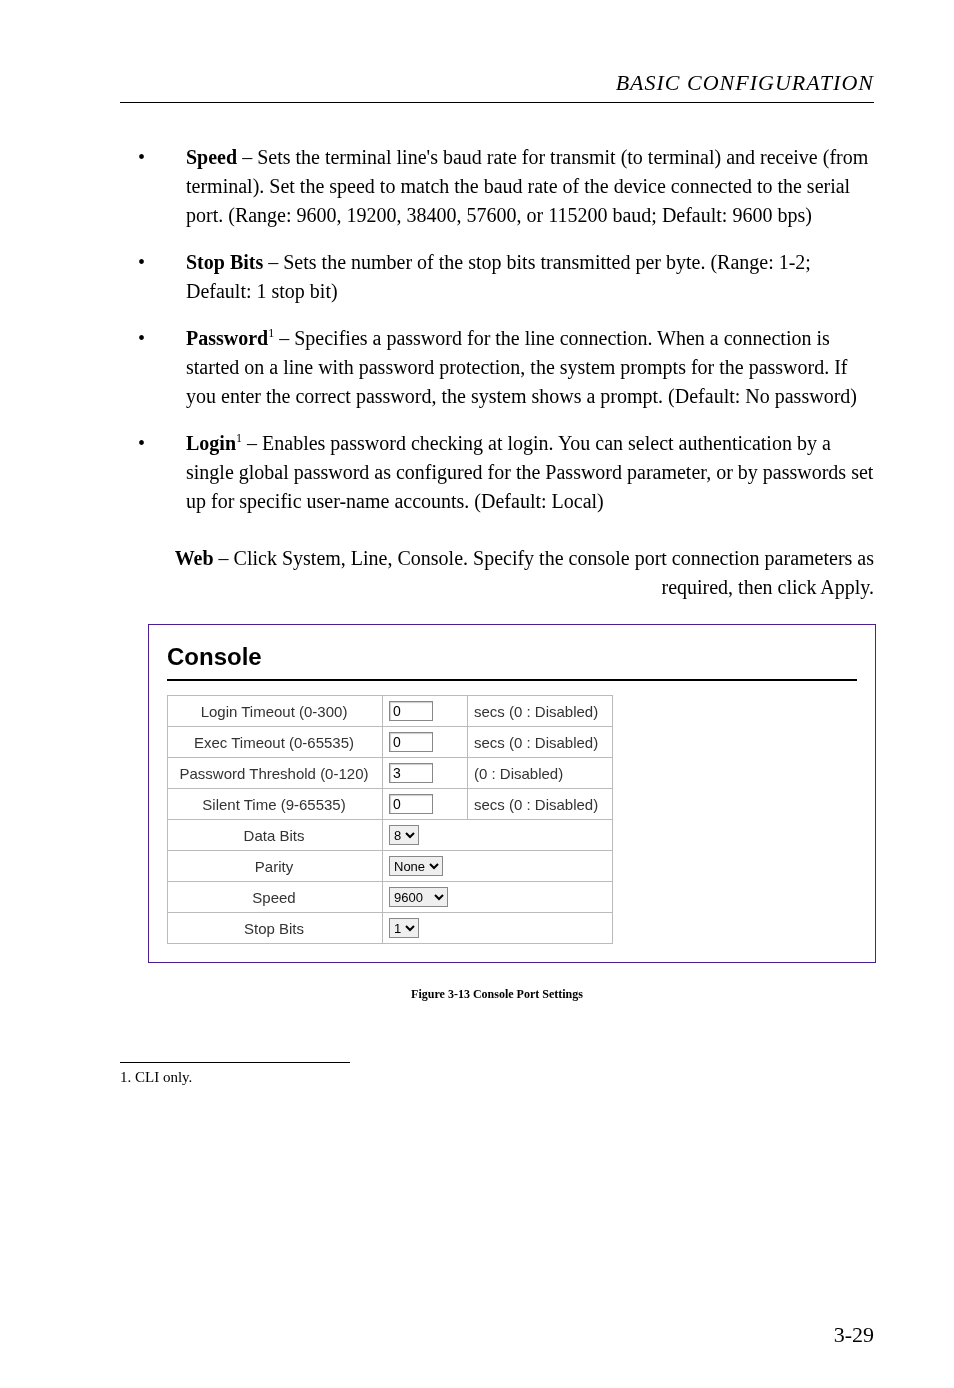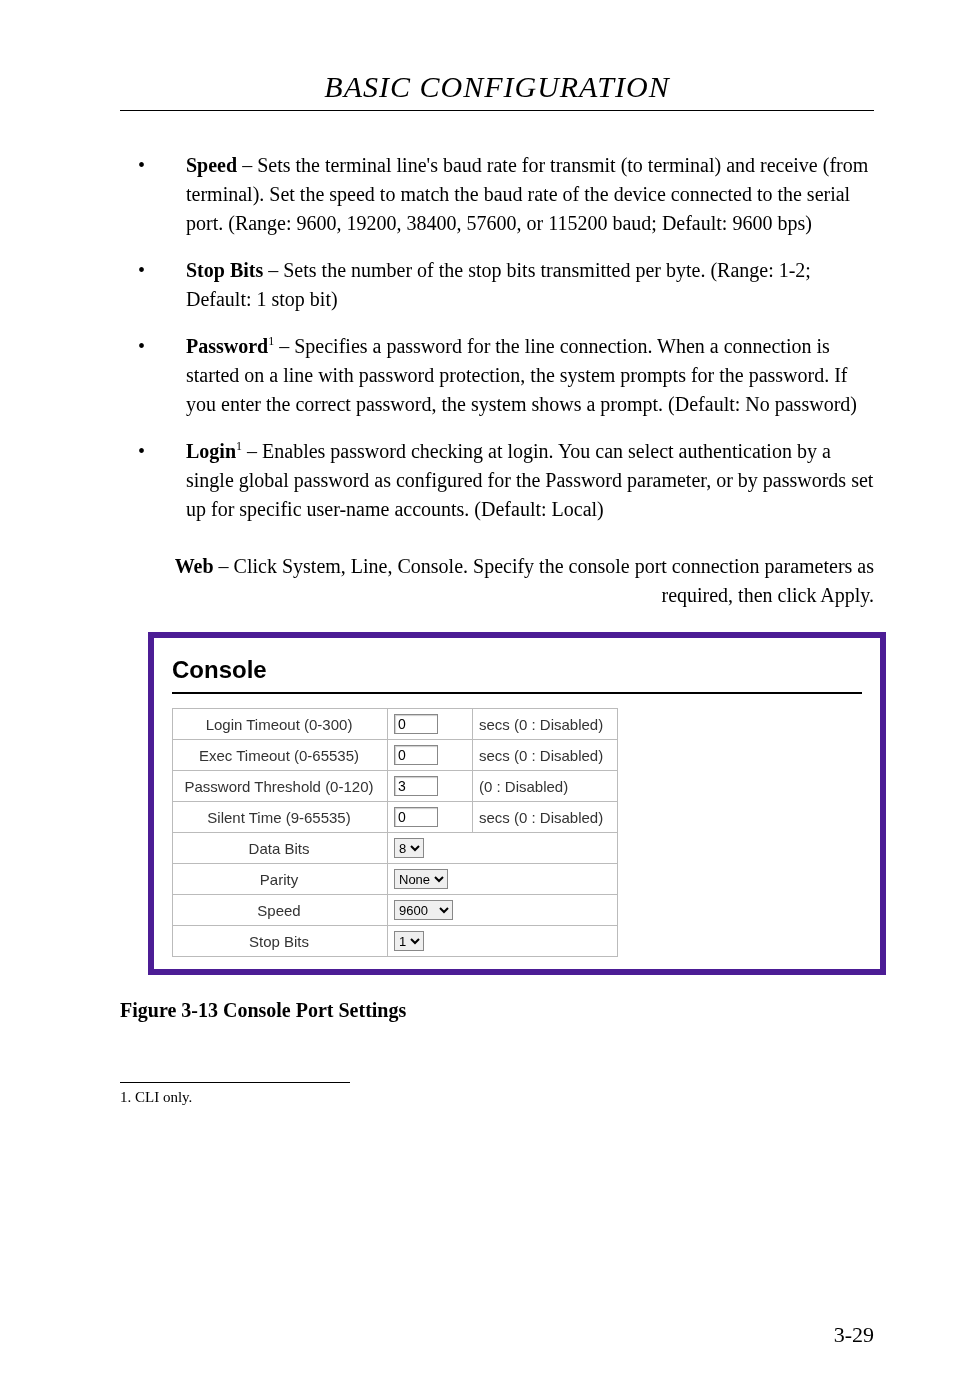--- a/index.html
+++ b/index.html
@@ -10,24 +10,24 @@
     color: #000;
     width: 954px;
     height: 1388px;
     box-sizing: border-box;
     position: relative;
   }
   .page {
     padding: 70px 80px 40px 120px;
   }
   .header {
-    text-align: center;
+    text-align: right;
     font-style: italic;
     font-variant: small-caps;
-    font-size: 30px;
+    font-size: 22px;
     letter-spacing: 1px;
     margin-bottom: 6px;
     font-family: Georgia, serif;
   }
   .rule {
     border: none;
     border-top: 1px solid #000;
     margin: 0 0 40px 0;
   }
   ul.bullets {
@@ -57,23 +57,23 @@
     font-size: 12px;
     vertical-align: super;
   }
   .paratext {
     font-size: 20px;
     line-height: 1.45;
     margin: 0 0 22px 0;
     text-align: right;
   }
   .figure-box {
-    border: 6px solid #4c1d95;
+    border: 1px solid #4c1d95;
     margin: 0 12px 24px 28px;
-    padding: 18px 18px 12px 18px;
+    padding: 18px 18px 18px 18px;
     width: 690px;
   }
   .fig-title {
     font-family: Arial, Helvetica, sans-serif;
     font-size: 24px;
     font-weight: bold;
     margin-bottom: 8px;
   }
   .fig-rule {
     border: none;
@@ -116,22 +116,23 @@
     padding: 0 3px;
   }
   .sel {
     font-family: Arial, sans-serif;
     font-size: 13px;
     height: 20px;
     border: 1px solid #888;
     background: #efefef;
   }
   .caption {
+    text-align: center;
     font-weight: bold;
-    font-size: 20px;
+    font-size: 12px;
     margin: 14px 0 60px 0;
   }
   .footnote-rule {
     border: none;
     border-top: 1px solid #000;
     width: 230px;
     margin: 0 0 6px 0;
   }
   .footnote {
     font-size: 15px;

